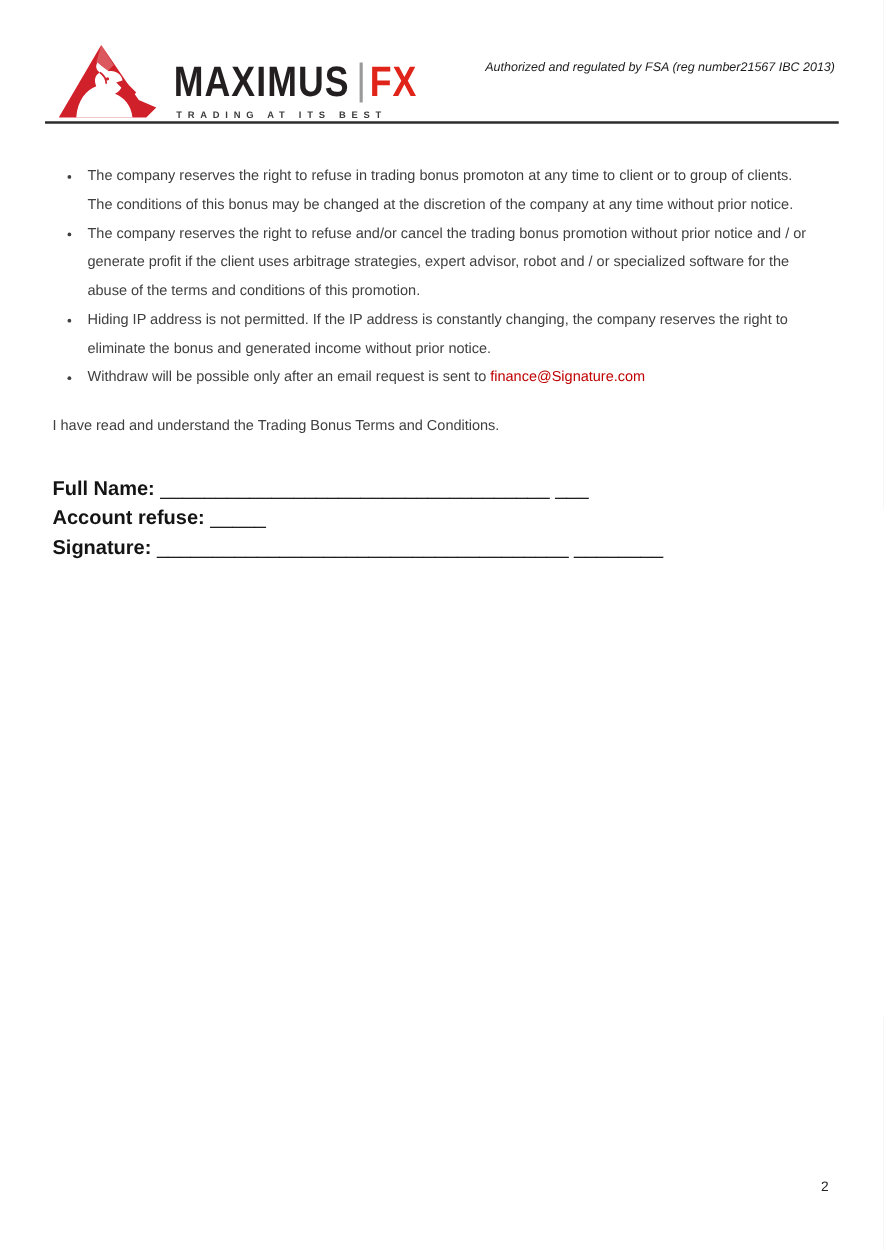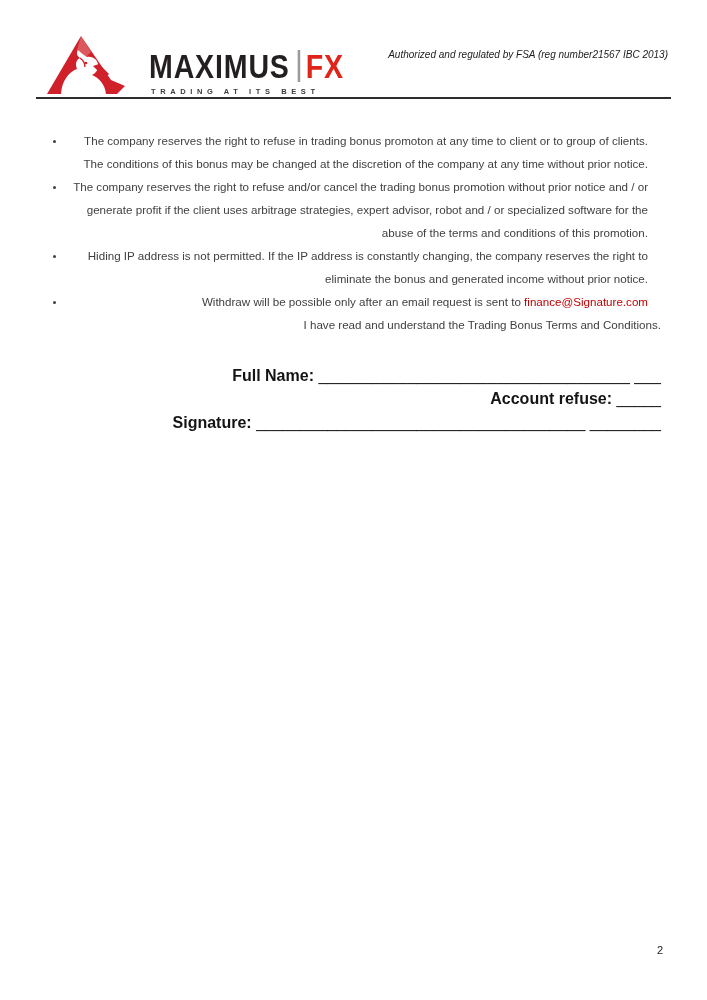--- a/index.html
+++ b/index.html
@@ -15,21 +15,21 @@
     overflow: hidden;
   }
   
   .header {
     position: relative;
     padding: 36px 36px 0 47px;
     height: 99px;
   }
   .brand { display: flex; align-items: flex-start; }
   .brand-logo { width: 84px; height: 60px; flex: 0 0 auto; }
-  .wordmark-block { margin-left: 18px; padding-top: 13px; }
+  .wordmark-block { margin-left: 8px; padding-top: 13px; }
   .wordmark {
     display: flex;
     align-items: center;
     font-weight: 700;
     font-size: 34px;
     letter-spacing: 1px;
     line-height: 1;
     transform: scaleX(0.84);
     transform-origin: left center;
     white-space: nowrap;
@@ -59,36 +59,37 @@
     font-size: 10px;
     color: #1c1c1c;
     white-space: nowrap;
   }
   .header-rule {
     position: absolute;
     left: 36px; right: 36px; bottom: 0;
     border-bottom: 2px solid #2d2d2d;
   }
   
-  .content { padding: 0 46px 0 42px; text-align: right; }
+  .content { padding: 0 46px 0 42px; }
   .terms-list {
     margin-top: 30px;
     padding-left: 24px;
     list-style: disc outside;
   }
   .terms-list li {
     width: 582px;
     padding-left: 4px;
     font-size: 11.6px;
     line-height: 23px;
     color: #3f3f3f;
   }
   .terms-list li::marker { color: #3f3f3f; font-size: 10px; }
   .email-link { color: #c00000; text-decoration: none; cursor: pointer; }
   .acknowledgement {
+    margin-top: 16px;
     font-size: 11.6px;
     line-height: 23px;
     color: #3f3f3f;
   }
   
   .form-block { margin-top: 28px; }
   .form-row {
     font-size: 16px;
     line-height: 23.4px;
     color: #141414;

